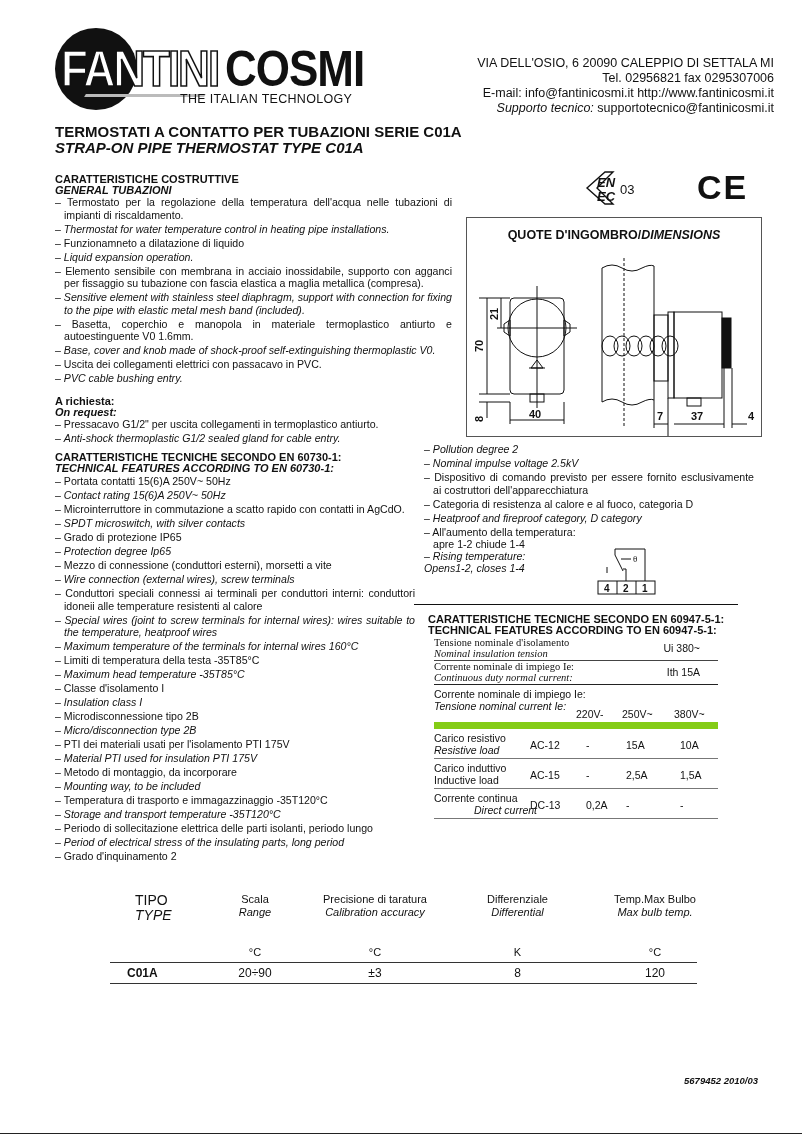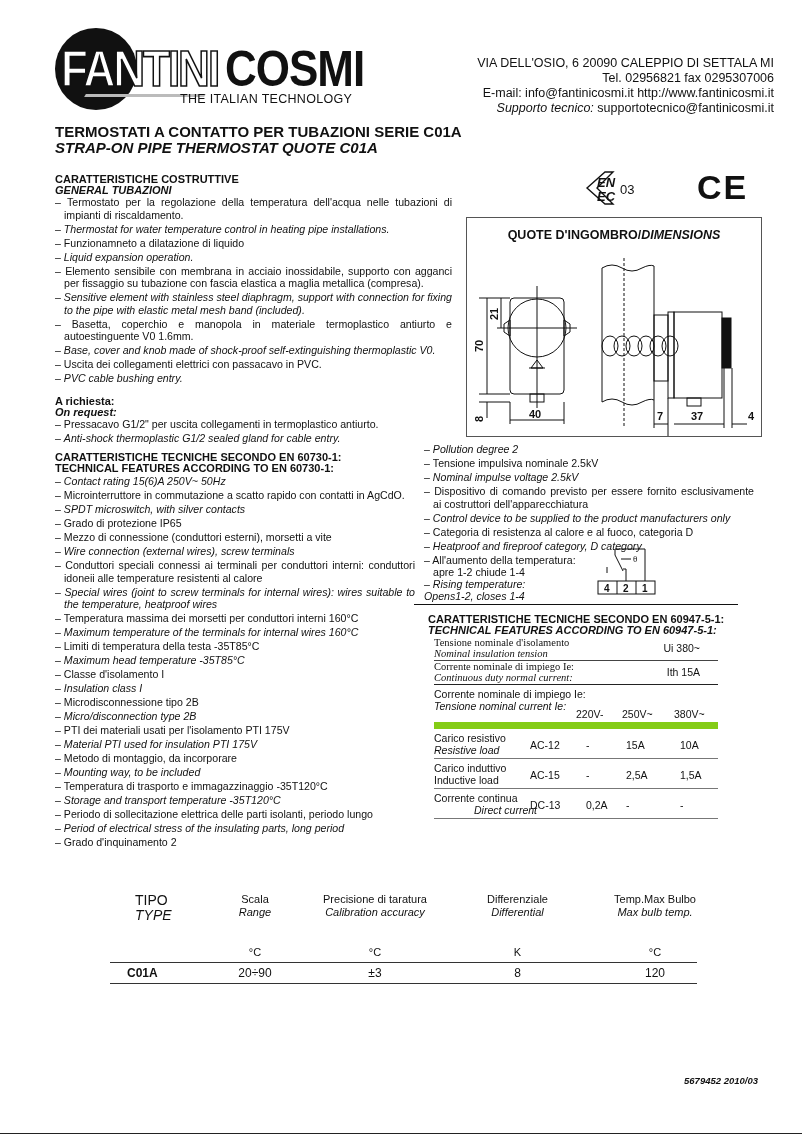--- a/index.html
+++ b/index.html
@@ -73,21 +73,21 @@
 
 <div class="abs addr">
   <div>VIA DELL'OSIO, 6 20090 CALEPPIO DI SETTALA  MI</div>
   <div>Tel. 02956821  fax 0295307006</div>
   <div>E-mail: info@fantinicosmi.it   http://www.fantinicosmi.it</div>
   <div><i>Supporto tecnico:</i> <span>supportotecnico@fantinicosmi.it</span></div>
 </div>
 
 <div class="abs title">
   <div>TERMOSTATI A CONTATTO PER TUBAZIONI SERIE C01A</div>
-  <div class="it">STRAP-ON PIPE  THERMOSTAT QUOTE C01A</div>
+  <div class="it">STRAP-ON PIPE  THERMOSTAT TYPE C01A</div>
 </div>
 
 <div class="abs col-left" style="top:174px;">
   <div class="sec-head">CARATTERISTICHE COSTRUTTIVE</div>
   <div class="sec-head" style="font-style:italic;">GENERAL TUBAZIONI</div>
   <ul class="list" id="general-list">
       <li>Termostato per la regolazione della temperatura dell'acqua nelle tubazioni di impianti di riscaldamento.</li>
       <li class="it">Thermostat for  water temperature control in heating pipe installations.</li>
       <li>Funzionamneto a dilatazione di liquido</li>
       <li class="it">Liquid expansion operation.</li>
@@ -171,31 +171,32 @@
       <text x="62" y="170">40</text>
       <text x="190" y="172">7</text>
       <text x="224" y="172">37</text>
       <text x="281" y="172">4</text>
     </g>
   </svg>
 </div>
 
 <div class="abs col-left" style="top:452px; width:360px;">
   <div class="sec-head">CARATTERISTICHE TECNICHE SECONDO EN 60730-1:</div>
-  <div class="sec-head" style="">TECHNICAL FEATURES ACCORDING TO EN 60730-1:</div>
+  <div class="sec-head" style="font-style:italic;">TECHNICAL FEATURES ACCORDING TO EN 60730-1:</div>
   <ul class="list" id="tech-left-list" style="margin-top:1px;">
+      <li>Portata contatti 15(6)A 250V~ 50Hz</li>
       <li class="it">Contact rating 15(6)A 250V~ 50Hz</li>
       <li>Microinterruttore in commutazione a scatto rapido con contatti in AgCdO.</li>
       <li class="it">SPDT microswitch, with silver contacts</li>
       <li>Grado di protezione IP65</li>
+      <li class="it">Protection degree Ip65</li>
       <li>Mezzo di connessione (conduttori esterni), morsetti a vite</li>
       <li class="it">Wire connection (external wires), screw terminals</li>
       <li>Conduttori speciali connessi ai terminali per conduttori interni: conduttori idoneii alle temperature resistenti al calore</li>
       <li class="it">Special wires (joint to screw terminals for internal wires): wires suitable to the temperature, heatproof wires</li>
-      <li>Temperatura massima dei morsetti per conduttori interni 160°C</li>
       <li class="it">Maximum temperature of the terminals for internal wires 160°C</li>
       <li>Limiti di temperatura della testa -35T85°C</li>
       <li class="it">Maximum head temperature -35T85°C</li>
       <li>Classe d'isolamento I</li>
       <li class="it">Insulation class I</li>
       <li>Microdisconnessione tipo 2B</li>
       <li class="it">Micro/disconnection type 2B</li>
       <li>PTI dei materiali usati per l'isolamento PTI 175V</li>
       <li class="it">Material PTI used for insulation PTI 175V</li>
       <li>Metodo di montaggio, da incorporare</li>
@@ -204,24 +205,22 @@
       <li class="it">Storage and transport temperature -35T120°C</li>
       <li>Periodo di sollecitazione elettrica delle parti isolanti, periodo lungo</li>
       <li class="it">Period of electrical stress of the insulating parts, long period</li>
       <li>Grado d'inquinamento 2</li>
     </ul>
 </div>
 
 <div class="abs col-right" style="top:443px;">
   <ul class="list" id="tech-right-list">
       <li class="it">Pollution degree 2</li>
-      <li>Tensione impulsiva nominale   2.5kV</li>
       <li class="it">Nominal impulse voltage 2.5kV</li>
       <li>Dispositivo di comando previsto per essere fornito esclusivamente ai costruttori dell'apparecchiatura</li>
-      <li class="it">Control device to be supplied to the product manufacturers only</li>
       <li>Categoria di resistenza al calore e al fuoco, categoria D</li>
       <li class="it">Heatproof and fireproof category,   D category</li>
     </ul>
   <div style="font-size:10.6px; line-height:12px;">
     <div>– <span>All'aumento della temperatura:</span></div>
     <div style="padding-left:9px">apre 1-2 chiude 1-4</div>
     <div style="font-style:italic">– <span>Rising temperature:</span></div>
     <div style="font-style:italic">Opens1-2, closes 1-4</div>
   </div>
 </div>
@@ -244,21 +243,21 @@
     <text x="7" y="45">4</text>
     <text x="26" y="45">2</text>
     <text x="45" y="45">1</text>
   </g>
 </svg>
 
 <div class="abs hr-right"></div>
 
 <div class="abs" style="left:428px; top:614px;">
   <div class="sec-head">CARATTERISTICHE TECNICHE SECONDO EN 60947-5-1:</div>
-  <div class="sec-head" style="font-style:italic;">TECHNICAL FEATURES ACCORDING TO EN 60947-5-1:</div>
+  <div class="sec-head" style="">TECHNICAL FEATURES ACCORDING TO EN 60947-5-1:</div>
 </div>
 <div class="abs t2">
   <div class="row" style="height:23px;">
     <div class="lbl">Tensione nominale d'isolamento</div>
     <div class="lbl it">Nominal insulation tension</div>
     <div class="val">Ui 380~</div>
   </div>
   <div class="row" style="height:23px; border-bottom:1.5px solid #222;">
     <div class="lbl">Corrente nominale di impiego Ie:</div>
     <div class="lbl it">Continuous duty normal current:</div>

